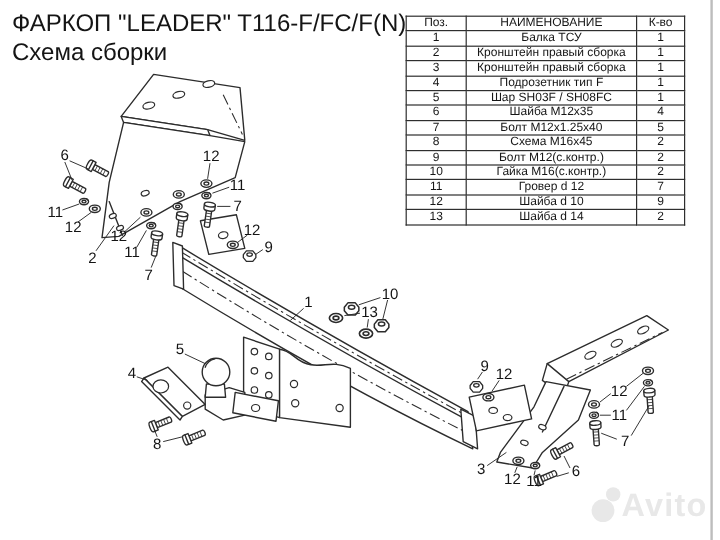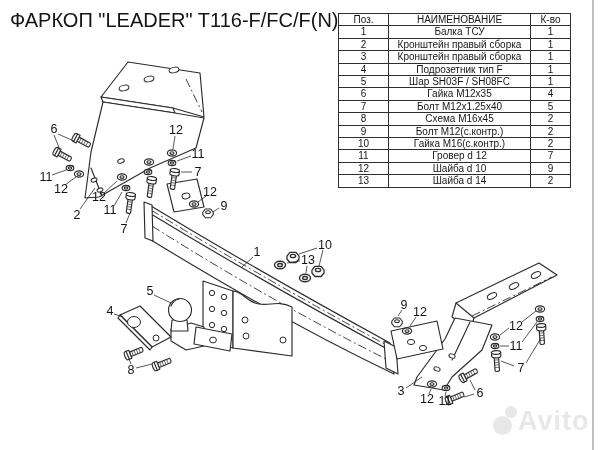--- a/index.html
+++ b/index.html
@@ -28,20 +28,21 @@
   .dot-small{left:15px;top:4px;width:12px;height:12px;}
   .right-edge{position:absolute;left:592px;top:0;width:2px;height:450px;background:#bdbdbd;}
 </style>
 </head>
 <body>
 
 <div class="page">
 
   <div class="title-block">
     <div class="line">ФАРКОП "LEADER" T116-F/FC/F(N)</div>
+    <div class="line">Схема сборки</div>
   </div>
 
   <table class="parts">
     <colgroup>
         <col class="c-pos">
         <col class="c-name">
         <col class="c-qty">
       </colgroup>
     <thead>
       <tr>
@@ -71,21 +72,21 @@
           <td>Подрозетник тип F</td>
           <td>1</td>
         </tr>
         <tr>
           <td>5</td>
           <td>Шар SH03F / SH08FC</td>
           <td>1</td>
         </tr>
         <tr>
           <td>6</td>
-          <td>Гайка M12x35</td>
+          <td>Шайба M12x35</td>
           <td>4</td>
         </tr>
         <tr>
           <td>7</td>
           <td>Болт M12x1.25x40</td>
           <td>5</td>
         </tr>
         <tr>
           <td>8</td>
           <td>Схема M16x45</td>

